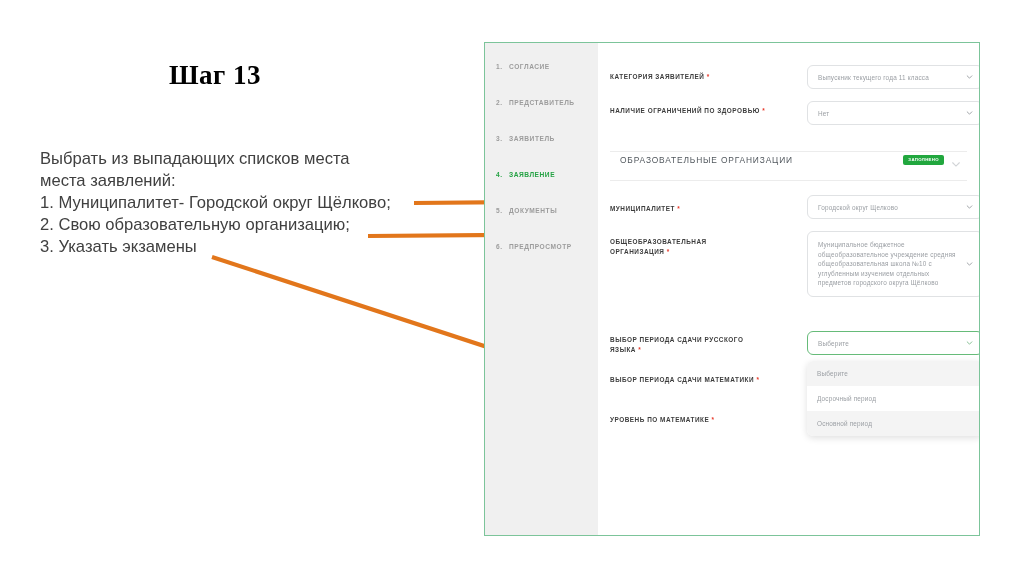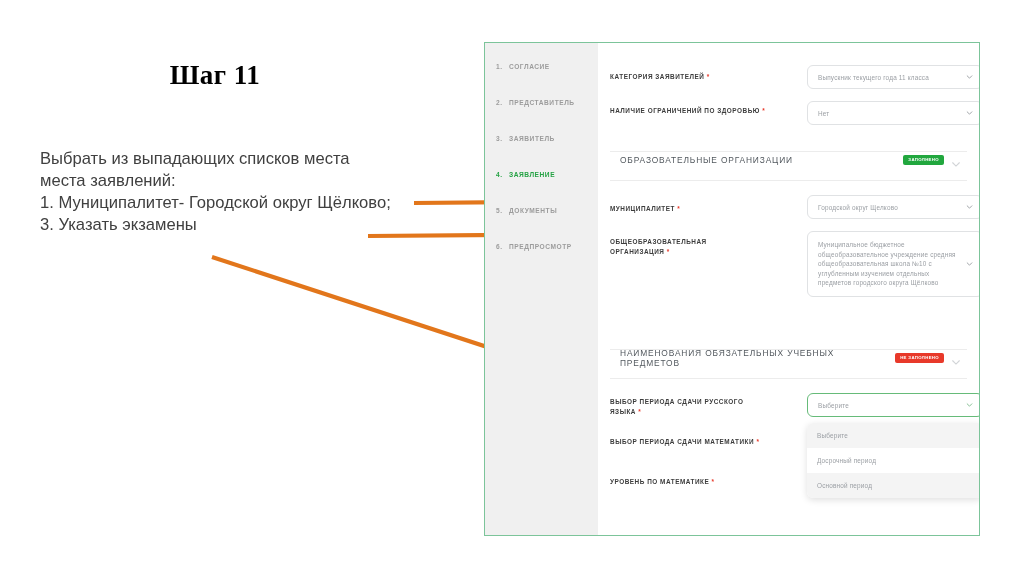--- a/index.html
+++ b/index.html
@@ -206,26 +206,27 @@
     color: #9a9ea3;
     letter-spacing: 0.18px;
     padding: 9px 10px;
     background: #ffffff;
   }
   .menu-item.shaded { background: #f4f4f4; }
 </style>
 </head>
 <body>
 
-<div id="slide-title">Шаг 11</div>
+<div id="slide-title">Шаг 13</div>
 
 <div id="instructions">
   <div class="line">Выбрать из выпадающих списков места</div>
   <div class="line">места заявлений:</div>
   <div class="line">1. Муниципалитет- Городской округ Щёлково;</div>
+  <div class="line">2. Свою образовательную организацию;</div>
   <div class="line">3. Указать экзамены</div>
 </div>
 
 <svg class="arrow-svg" viewBox="0 0 1024 574">
   <defs>
     <marker id="ah" markerWidth="5" markerHeight="5" refX="2.4" refY="2.5" orient="auto">
       <path d="M0,0 L5,2.5 L0,5 z" fill="#e2761b"></path>
     </marker>
   </defs>
   <line x1="414" y1="203" x2="645" y2="201" stroke="#e2761b" stroke-width="4.2" marker-end="url(#ah)"></line>
@@ -325,31 +326,20 @@
       <div class="control multiline" style="top:-4px; min-height:66px;">
         <span>Муниципальное бюджетное общеобразовательное учреждение средняя общеобразовательная школа №10 с углубленным изучением отдельных предметов городского округа Щёлково</span>
         <span class="chev">
           <svg viewBox="0 0 12 12">
               <path d="M2 4 L6 8 L10 4" fill="none" stroke="#8d9297" stroke-width="1.4" stroke-linecap="round"></path>
             </svg>
         </span>
       </div>
     </div>
 
-    <div class="section-head" style="margin-top:32px;">
-      <span class="section-title">НАИМЕНОВАНИЯ ОБЯЗАТЕЛЬНЫХ УЧЕБНЫХ ПРЕДМЕТОВ</span>
-      <span class="section-right">
-        <span class="badge unfilled">НЕ ЗАПОЛНЕНО</span>
-        <span class="caret">
-          <svg viewBox="0 0 12 12">
-              <path d="M2 4.5 L6 8.5 L10 4.5" fill="none" stroke="#9aa0a6" stroke-width="1.3" stroke-linecap="round"></path>
-            </svg>
-        </span>
-      </span>
-    </div>
 
     <div class="field-row" style="height:42px; margin-top:14px;">
       <div class="field-label" style="width:150px; padding-top:4px;">
         <span>ВЫБОР ПЕРИОДА СДАЧИ РУССКОГО ЯЗЫКА</span> <span class="req">*</span>
       </div>
       <div class="control focused" style="top:0px;">
         <span>Выберите</span>
         <span class="chev">
           <svg viewBox="0 0 12 12">
               <path d="M2 4 L6 8 L10 4" fill="none" stroke="#6fb37f" stroke-width="1.4" stroke-linecap="round"></path>

